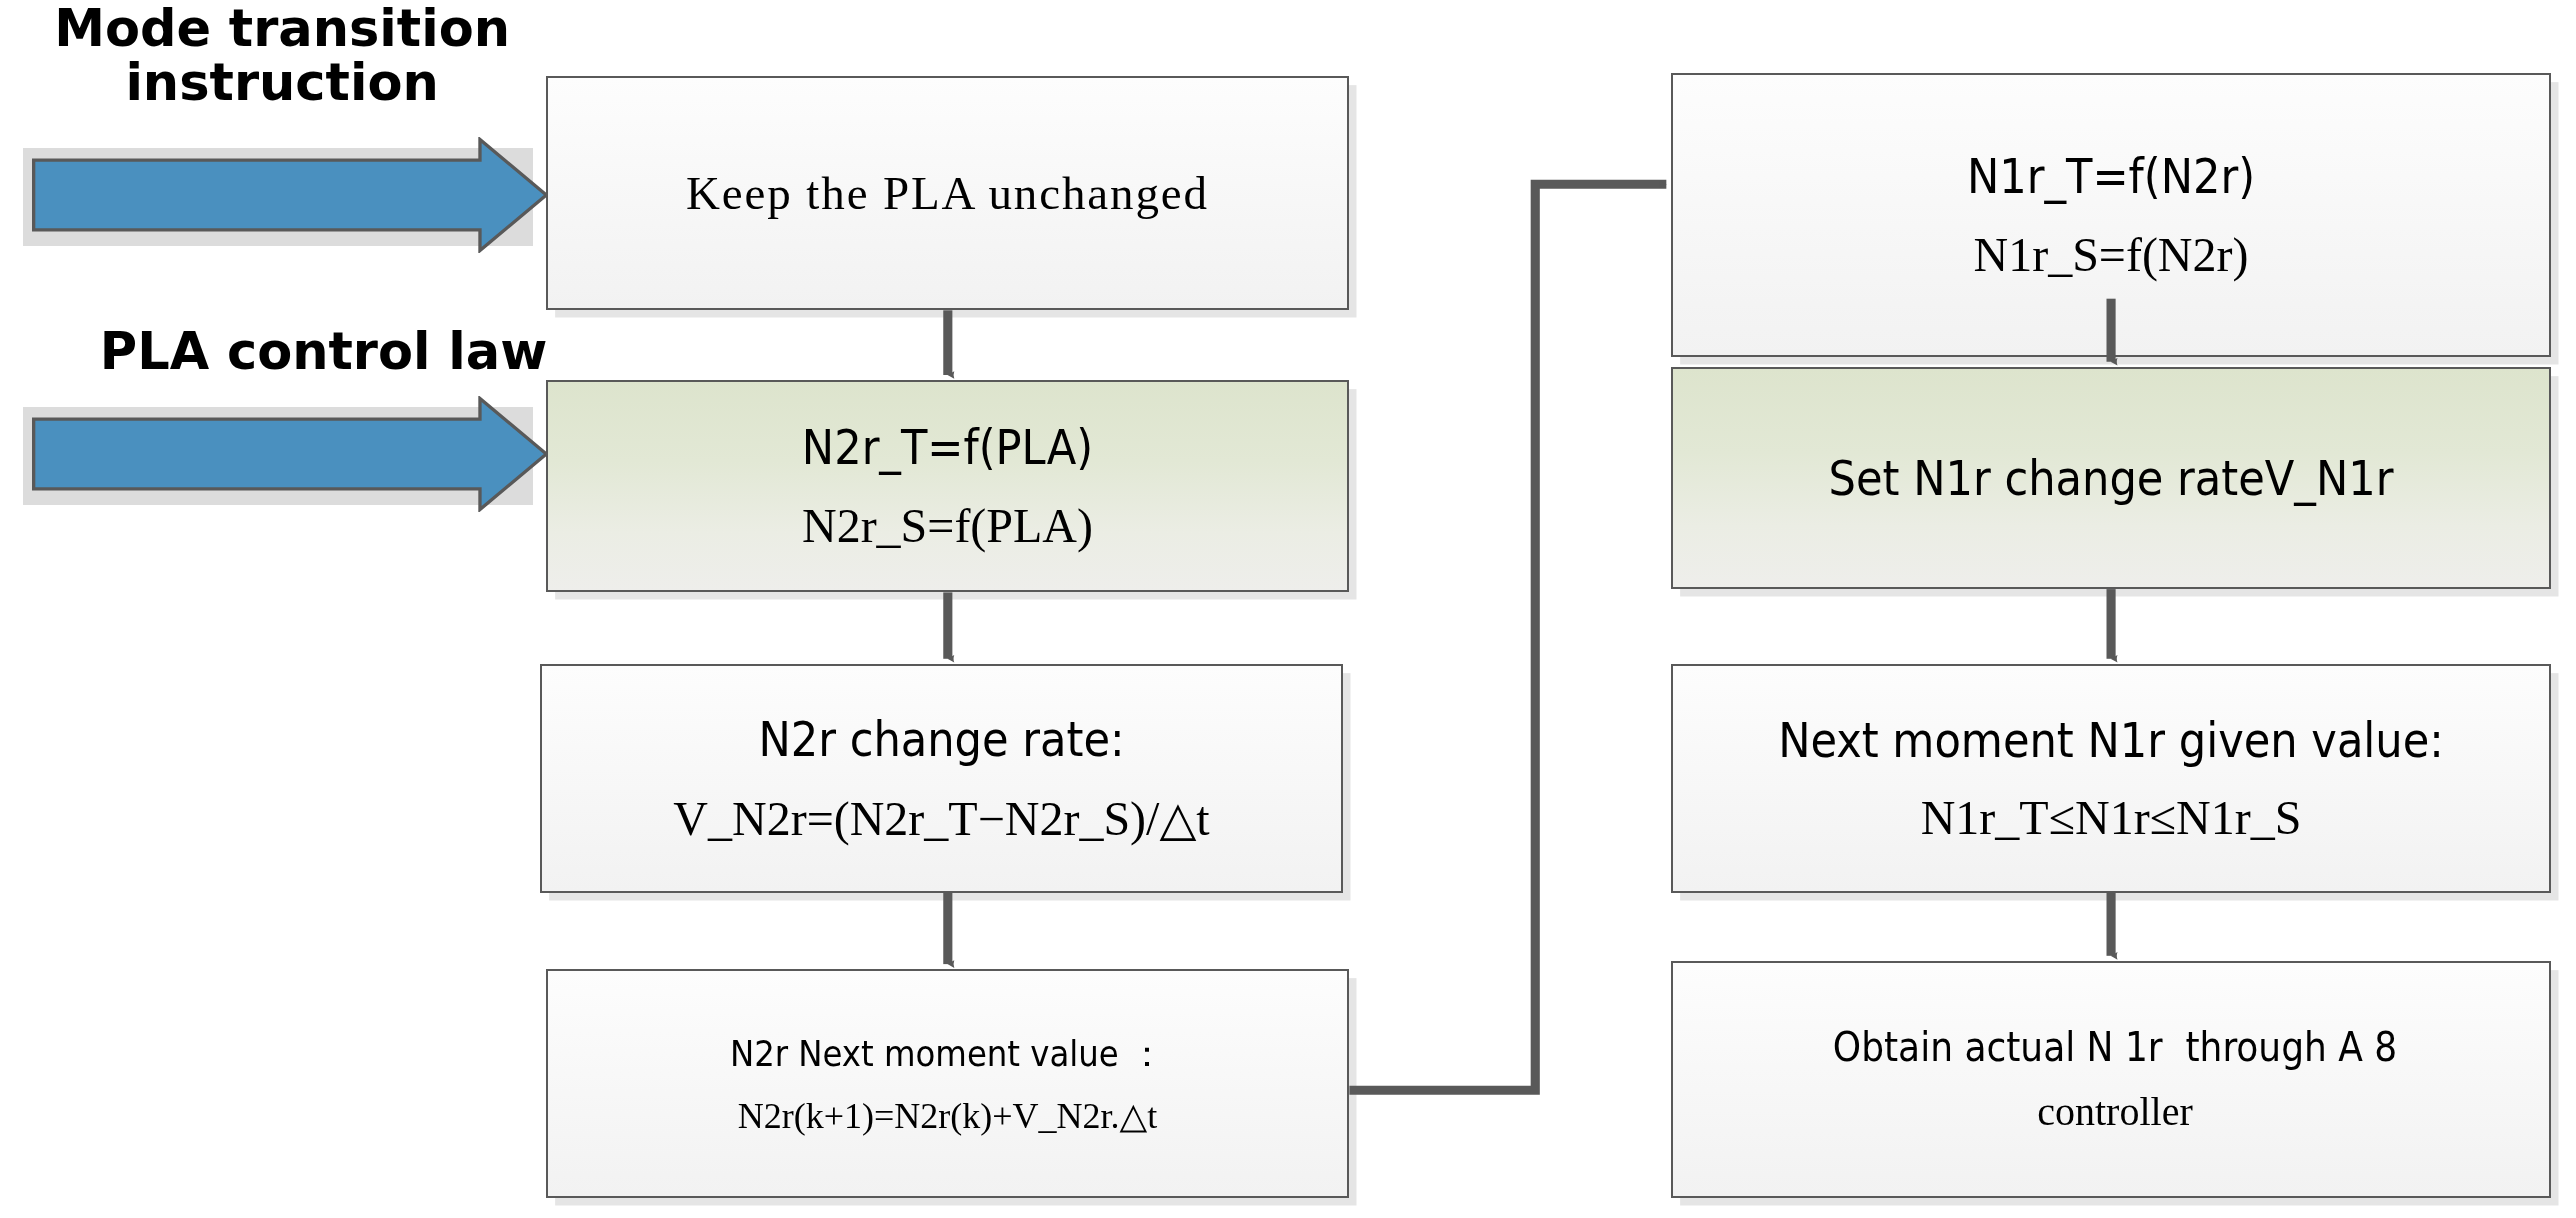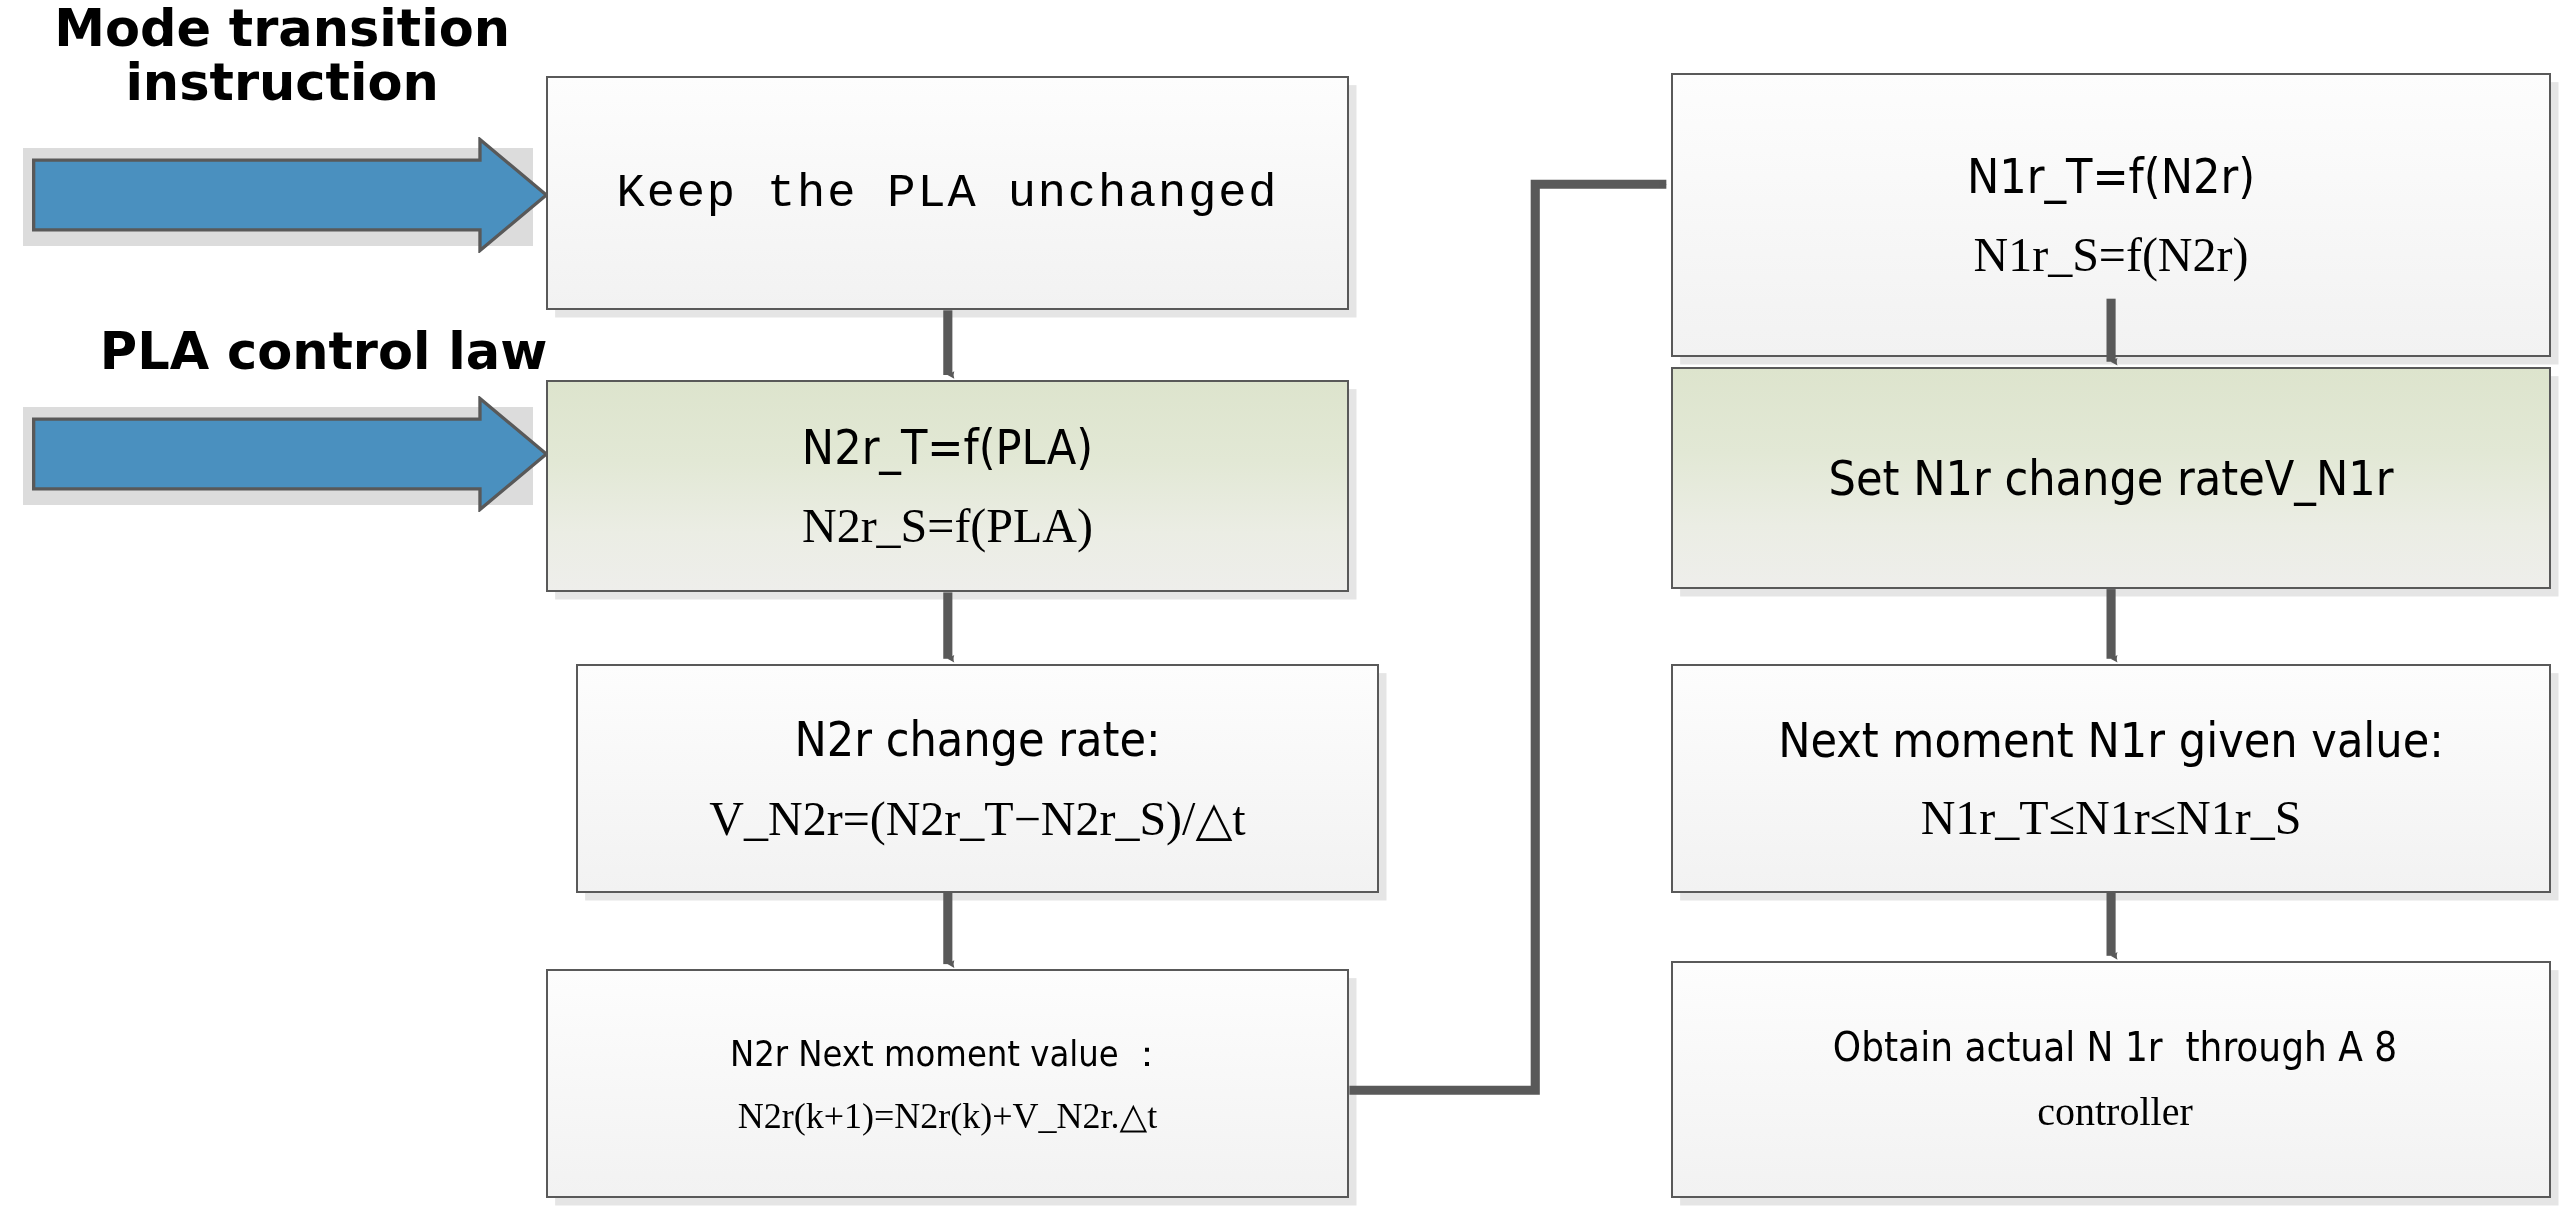--- a/index.html
+++ b/index.html
@@ -65,21 +65,21 @@
   .pbox .line {
     display: block;
     width: 100%;
     font-family: "DejaVu Sans Condensed", "DejaVu Sans", sans-serif;
     font-stretch: condensed;
     white-space: pre;
   }
   .pbox .line + .line { margin-top: 0.46em; font-family: Liberation Serif, serif; }
 
   .mono .line {
-    font-family: Liberation Mono, monospace;
+    font-family: Liberation Serif, serif;
     letter-spacing: 0.04em;
   }
 
   
   #connectors {
     position: absolute;
     left: 0; top: 0;
     width: 2576px; height: 1218px;
     pointer-events: none;
   }
@@ -112,21 +112,21 @@
 
   <div class="pbox mono" style="left:546px; top:76px; width:803px; height:234px; font-size:47px;">
     <span class="line">Keep the PLA unchanged</span>
   </div>
 
   <div class="pbox green" style="left:546px; top:380px; width:803px; height:212px; font-size:48px;">
     <span class="line">N2r_T=f(PLA)</span>
     <span class="line">N2r_S=f(PLA)</span>
   </div>
 
-  <div class="pbox" style="left:576px; top:664px; width:803px; height:229px; font-size:48px;">
+  <div class="pbox" style="left:540px; top:664px; width:803px; height:229px; font-size:48px;">
     <span class="line">N2r change rate:</span>
     <span class="line">V_N2r=(N2r_T−N2r_S)/△t</span>
   </div>
 
   <div class="pbox" style="left:546px; top:969px; width:803px; height:229px; font-size:36px;">
     <span class="line">N2r Next moment value ：</span>
     <span class="line">N2r(k+1)=N2r(k)+V_N2r.△t</span>
   </div>
 
   <div class="pbox" style="left:1671px; top:73px; width:880px; height:284px; font-size:48px;">

